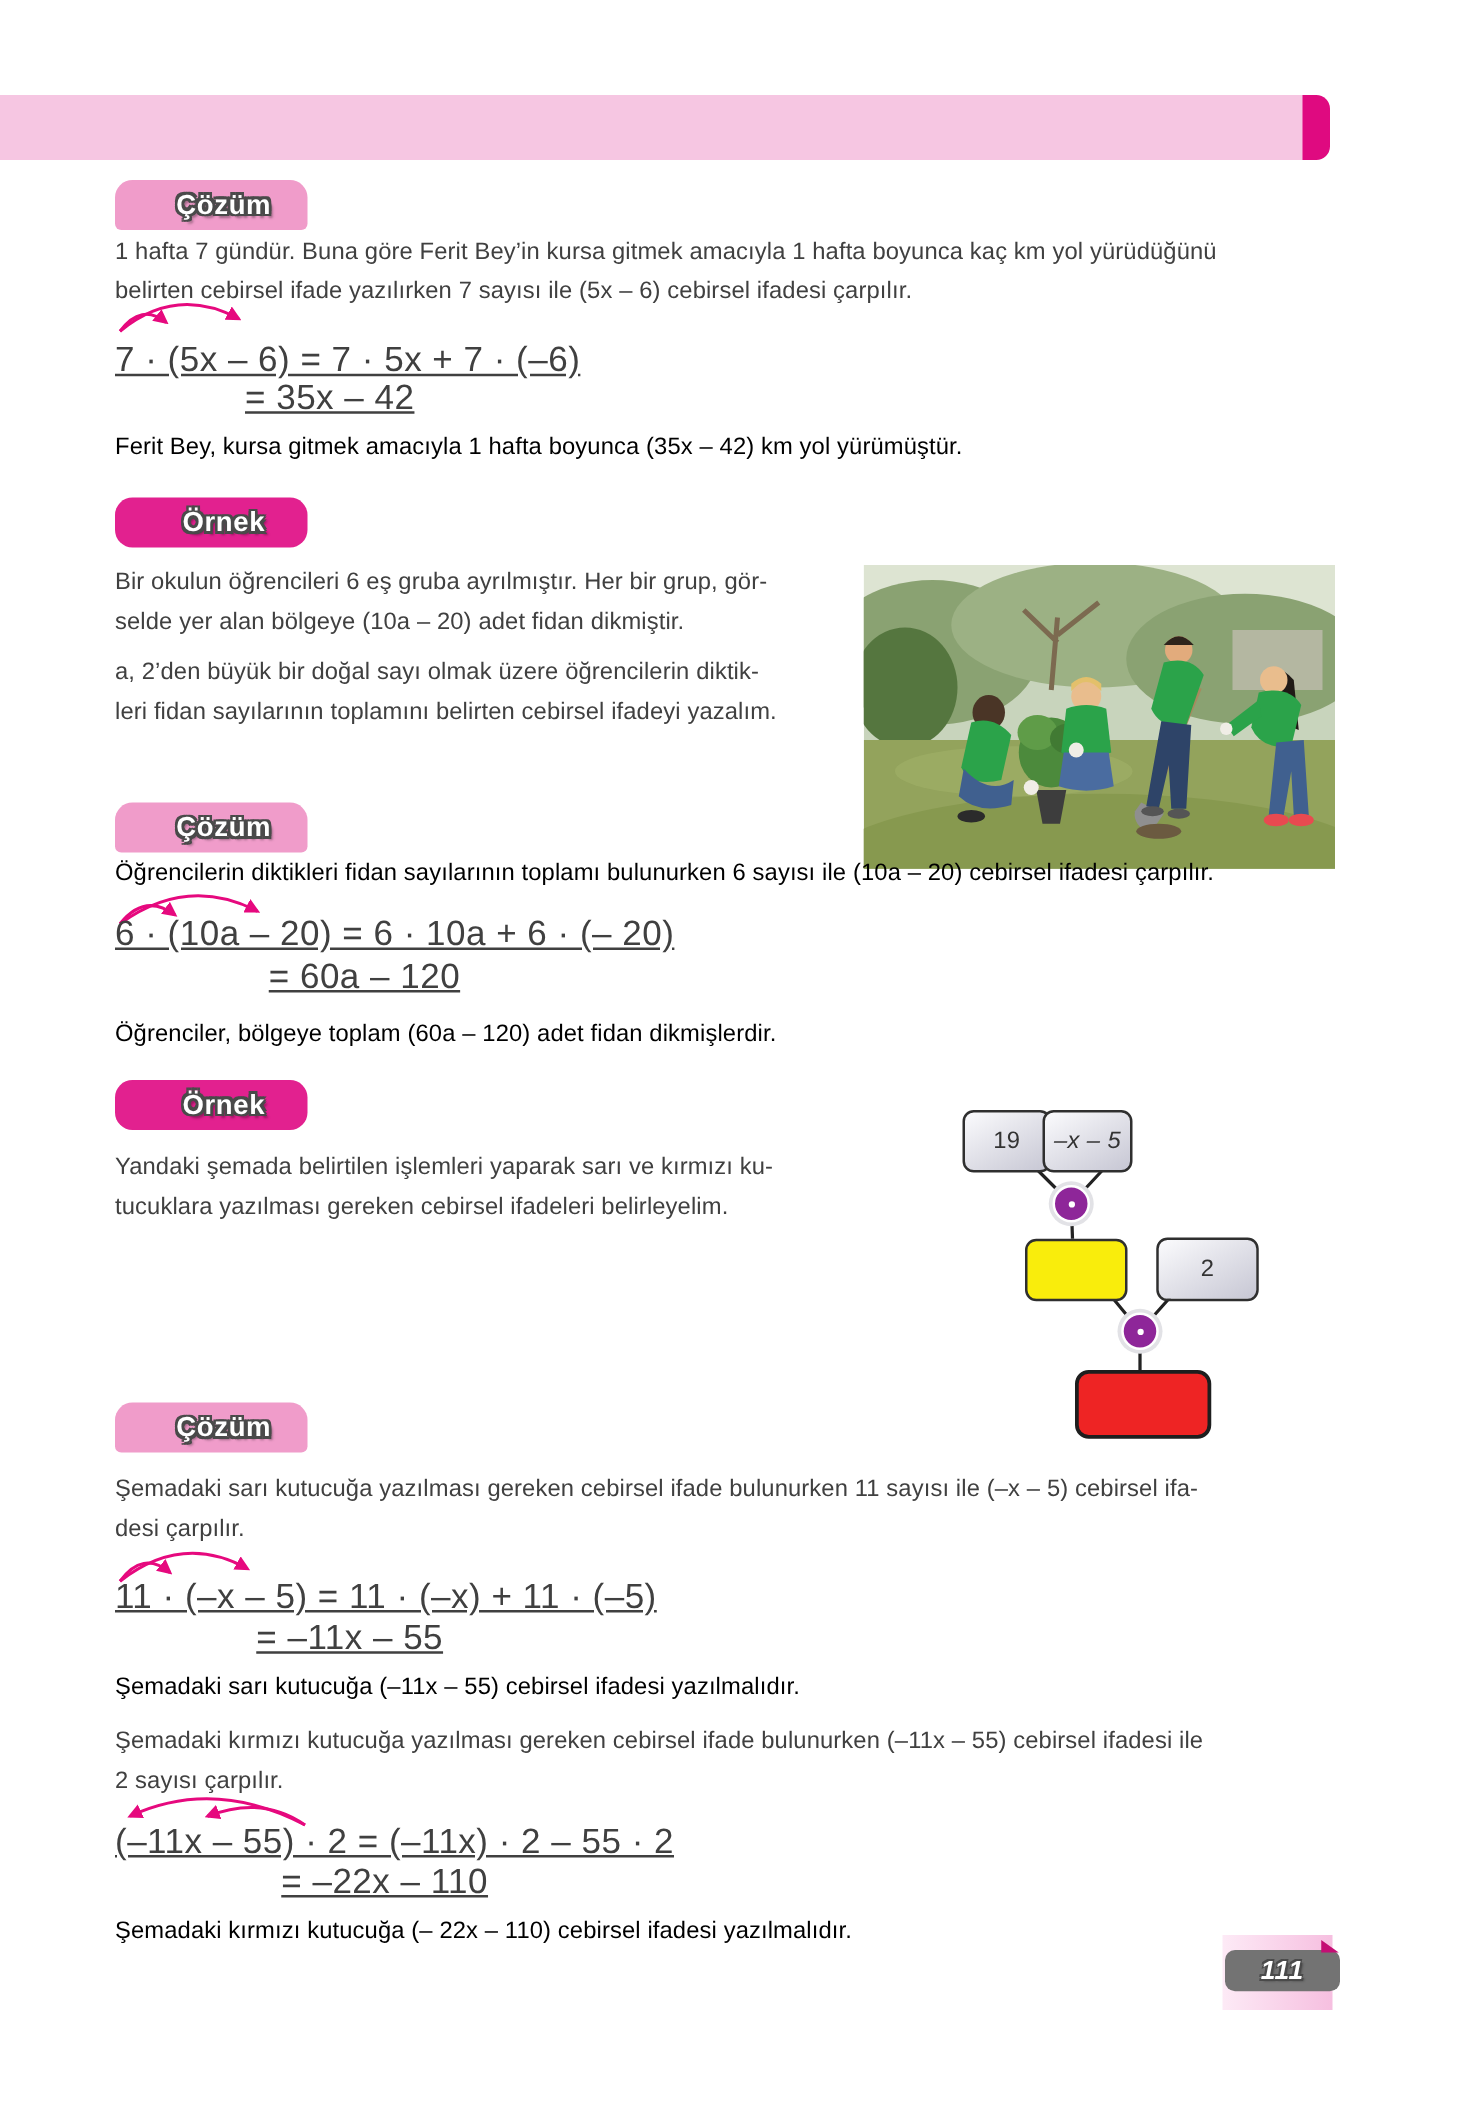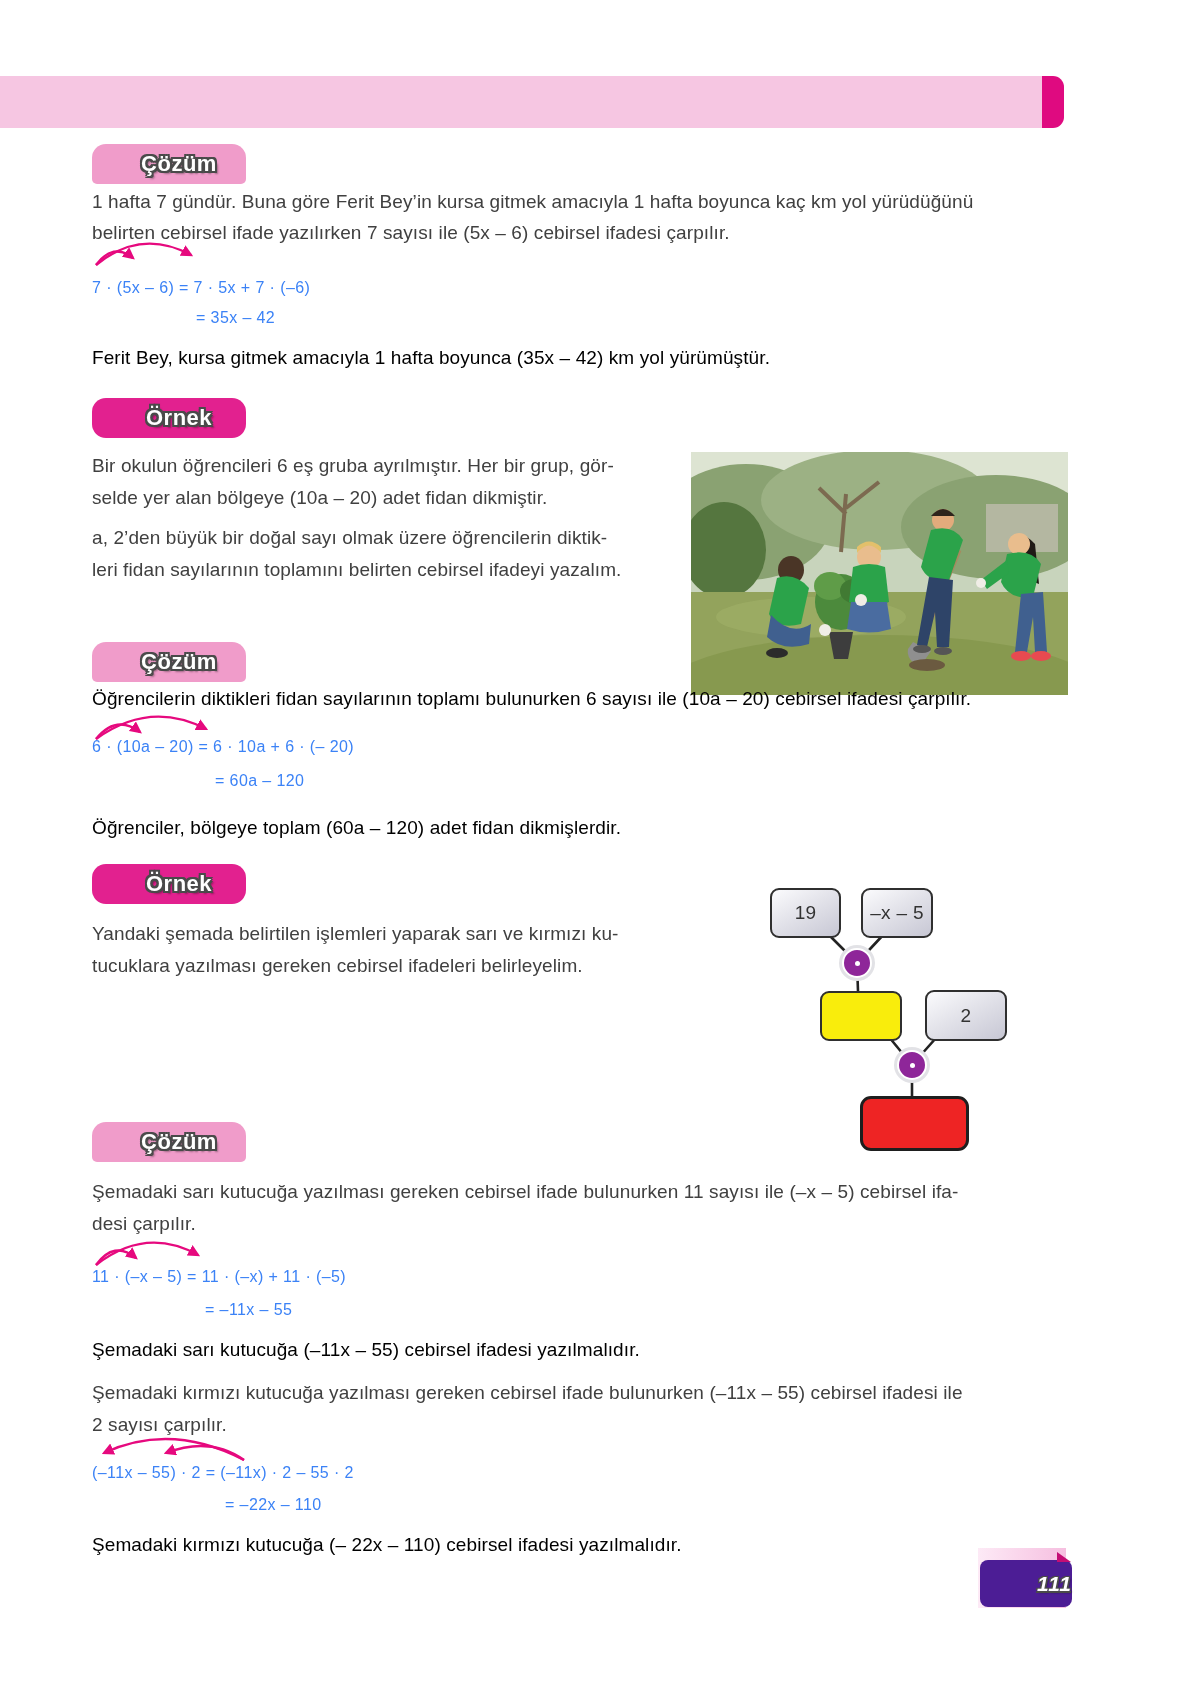--- a/index.html
+++ b/index.html
@@ -18,21 +18,21 @@
   .badge.magenta{background:#e2218f;border-radius:14px;}
   .badge span{font-size:22px;font-weight:bold;color:#fff;letter-spacing:.5px;
       text-shadow:-2px -2px 0 #4a4a4a,2px -2px 0 #4a4a4a,-2px 2px 0 #4a4a4a,2px 2px 0 #4a4a4a,
       -2px 0 0 #4a4a4a,2px 0 0 #4a4a4a,0 -2px 0 #4a4a4a,0 2px 0 #4a4a4a,3px 3px 2px rgba(0,0,0,.35);}
 
   
   .tline{position:absolute;font-size:19px;line-height:26px;color:#000000;white-space:nowrap;letter-spacing:.1px;}
   .tblock{position:absolute;font-size:19px;color:#404040;white-space:nowrap;letter-spacing:.1px;}
   .tblock div{line-height:32px;}
   .pblock div{line-height:31px;}
-  .eq{position:absolute;font-size:16px;line-height:26px;color:#3b82f6;white-space:nowrap;letter-spacing:.4px;}
+  .eq{position:absolute;font-size:28px;line-height:26px;color:#404040;white-space:nowrap;letter-spacing:.4px;text-decoration:underline;}
 
   .arrows{position:absolute;}
 
   
   .dlines{position:absolute;left:750px;top:880px;}
   .gbox{position:absolute;border:2px solid #2f2f2f;border-radius:9px;
         background:linear-gradient(150deg,#fbfbfd 0%,#e3e3ea 45%,#c7c7d4 100%);
         display:flex;align-items:center;justify-content:center;font-size:19px;color:#333;letter-spacing:.3px;}
   .ybox{position:absolute;left:820px;top:991px;width:78px;height:46px;background:#f9ed0c;
         border:2px solid #2f2f2f;border-radius:9px;}
@@ -42,22 +42,22 @@
       border:2px solid #fff;box-shadow:0 0 0 3px #e2e2e6;}
   .op::after{content:"";position:absolute;left:50%;top:50%;width:5px;height:5px;margin:-2.5px 0 0 -2.5px;
       border-radius:50%;background:#fff;}
 
   
   .photo{position:absolute;left:691px;top:452px;width:377px;height:243px;}
 
   
   .pagerib{position:absolute;left:978px;top:1548px;width:88px;height:60px;
            background:linear-gradient(90deg,#fdeaf6 0%,#f6bfe0 100%);}
-  .pagenum{position:absolute;left:980px;top:1560px;width:92px;height:47px;background:#4c1d95;
-           border-radius:8px;display:flex;align-items:center;justify-content:flex-end;}
+  .pagenum{position:absolute;left:980px;top:1560px;width:92px;height:33px;background:#737373;
+           border-radius:8px;display:flex;align-items:center;justify-content:center;}
   .pagenum::before{content:"";position:absolute;right:1px;top:-8px;width:0;height:0;
            border-bottom:10px solid #c40e74;border-right:14px solid transparent;}
   .pagenum span{font-size:21px;font-weight:bold;font-style:italic;color:#fff;letter-spacing:1px;
       text-shadow:-1.5px -1.5px 0 #4a4a4a,1.5px -1.5px 0 #4a4a4a,-1.5px 1.5px 0 #4a4a4a,1.5px 1.5px 0 #4a4a4a,
       2px 2px 2px rgba(0,0,0,.4);}
 </style>
 </head>
 <body>
 
 <div class="page">
@@ -169,21 +169,21 @@
   </div>
   <div class="tblock" style="left:92px;top:918px;">
     <div>Yandaki şemada belirtilen işlemleri yaparak sarı ve kırmızı ku-</div>
     <div>tucuklara yazılması gereken cebirsel ifadeleri belirleyelim.</div>
   </div>
 
   <svg class="dlines" width="280" height="270">
     <path d="M78,54 L107,83 M134,54 L107,83 M107,83 L108,111 M139,157 L162,185 M186,158 L162,185 M162,185 L162,216" stroke="#222" stroke-width="2.6" fill="none"></path>
   </svg>
   <div class="gbox" style="left:770px;top:888px;width:67px;height:46px;">19</div>
-  <div class="gbox" style="left:861px;top:888px;width:68px;height:46px;">–x – 5</div>
+  <div class="gbox" style="left:834px;top:888px;width:68px;height:46px;font-style:italic;">–x – 5</div>
   <div class="op" style="left:842px;top:948px;"></div>
   <div class="ybox"></div>
   <div class="gbox" style="left:925px;top:990px;width:78px;height:47px;">2</div>
   <div class="op" style="left:897px;top:1050px;"></div>
   <div class="rbox"></div>
 
   <div class="badge pink" style="top:1122px;">
     <span>Çözüm</span>
   </div>
   <div class="tblock" style="left:92px;top:1176px;">

